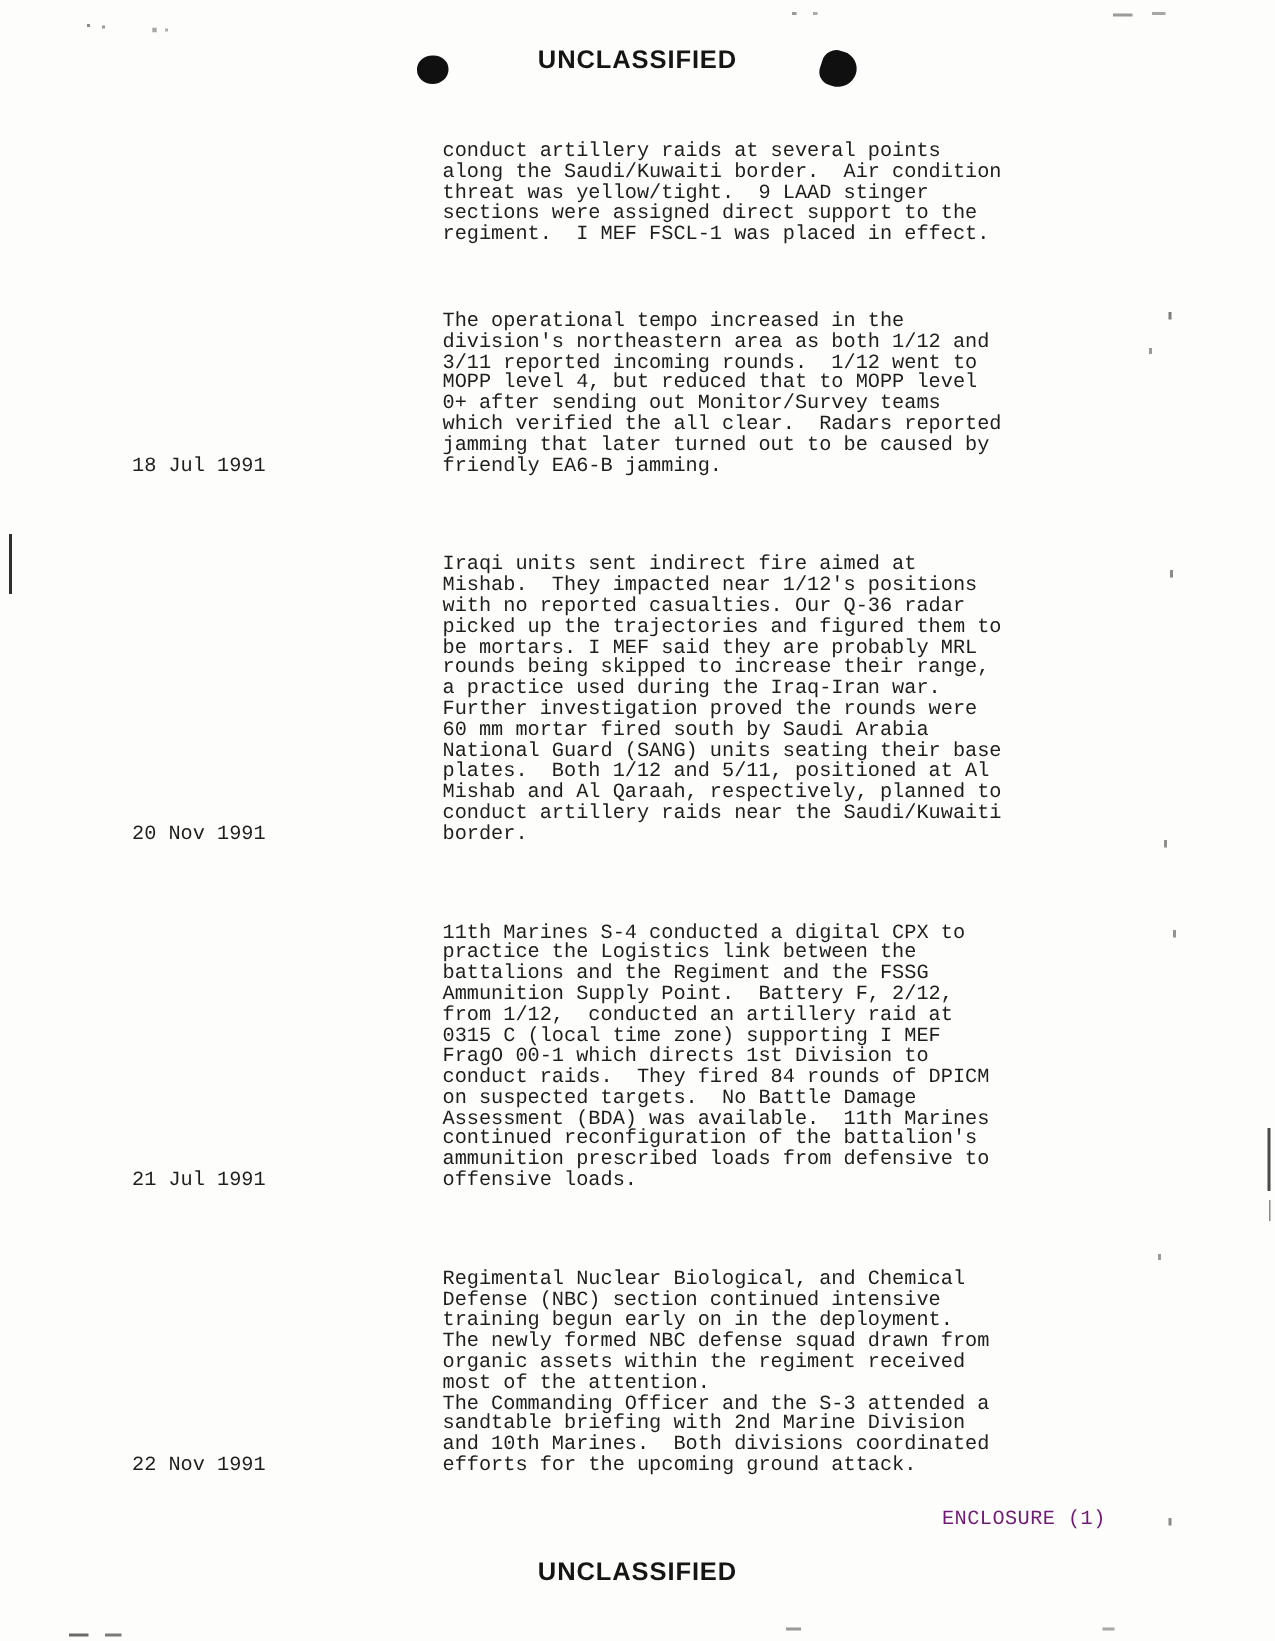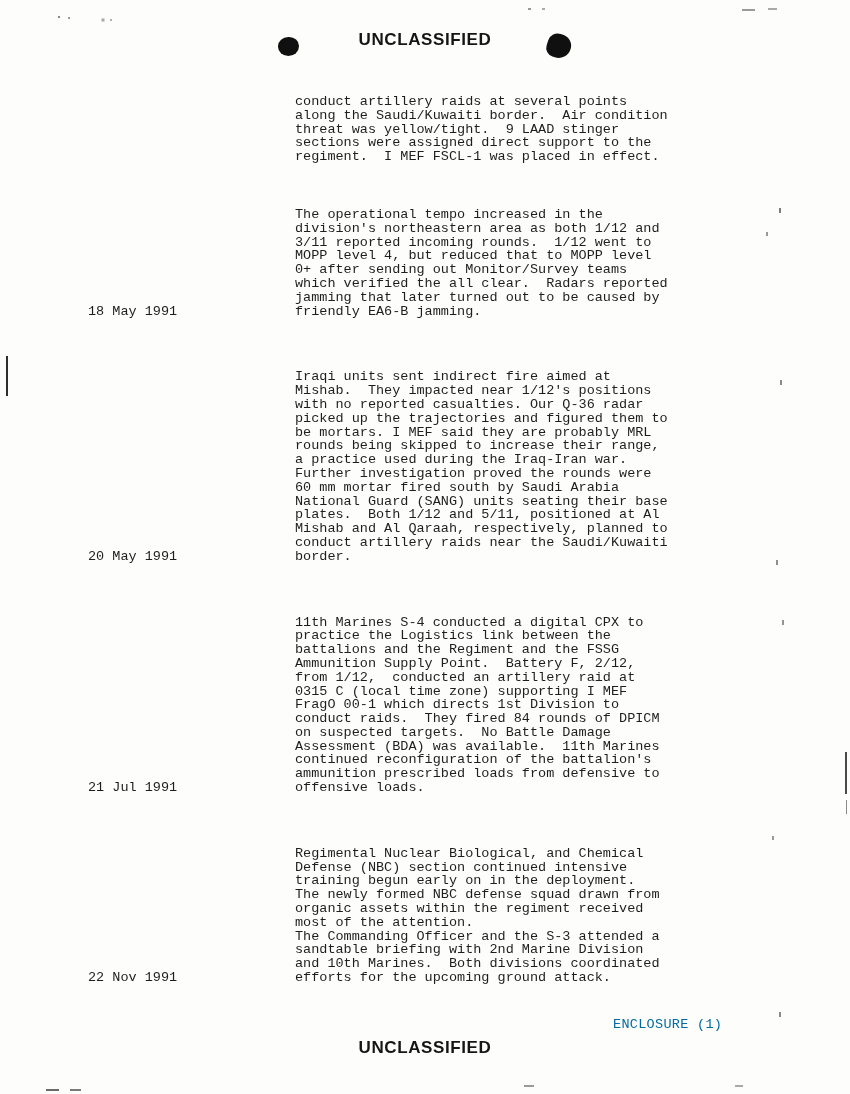--- a/index.html
+++ b/index.html
@@ -72,26 +72,25 @@
   .entry-text {
     flex: none;
     width: 486px;
     font-size: 13.5px;
     line-height: 13.8px;
     white-space: pre-wrap;
   }
 
   .enclosure {
     position: absolute;
-    left: 613px;
+    left: 628px;
     top: 1006px;
     font-size: 13.5px;
     letter-spacing: 0.3px;
-    color: #0369a1;
-    margin-top: 11px;
+    color: #701a75;
   }
 
   
   .artifact { position: absolute; background: #555; }
   .tick-left-edge   { left: 6px;  top: 356px;  width: 2px;  height: 40px; background: #2e2e2e; }
   .tick-right-edge  { left: 845px; top: 752px; width: 2px;  height: 42px; background: #4a4a4a; }
   .tick-right-edge2 { left: 846px; top: 800px; width: 1px;  height: 14px; background: #8a8a8a; }
   .speck-topleft {
     left: 58px; top: 16px; width: 2px; height: 2px; background: #8a8a8a;
     box-shadow: 10px 1px 0 #9a9a9a, 44px 3px 0 0.5px #a8a8a8, 52px 3px 0 #b0b0b0;
@@ -126,33 +125,33 @@
     <div class="entry">
       <div class="entry-date"></div>
       <div class="entry-text">conduct artillery raids at several points
 along the Saudi/Kuwaiti border.  Air condition
 threat was yellow/tight.  9 LAAD stinger
 sections were assigned direct support to the
 regiment.  I MEF FSCL-1 was placed in effect.</div>
     </div>
 
     <div class="entry">
-      <div class="entry-date">18 May 1991</div>
+      <div class="entry-date">18 Jul 1991</div>
       <div class="entry-text">The operational tempo increased in the
 division's northeastern area as both 1/12 and
 3/11 reported incoming rounds.  1/12 went to
 MOPP level 4, but reduced that to MOPP level
 0+ after sending out Monitor/Survey teams
 which verified the all clear.  Radars reported
 jamming that later turned out to be caused by
 friendly EA6-B jamming.</div>
     </div>
 
     <div class="entry">
-      <div class="entry-date">20 May 1991</div>
+      <div class="entry-date">20 Nov 1991</div>
       <div class="entry-text">Iraqi units sent indirect fire aimed at
 Mishab.  They impacted near 1/12's positions
 with no reported casualties. Our Q-36 radar
 picked up the trajectories and figured them to
 be mortars. I MEF said they are probably MRL
 rounds being skipped to increase their range,
 a practice used during the Iraq-Iran war.
 Further investigation proved the rounds were
 60 mm mortar fired south by Saudi Arabia
 National Guard (SANG) units seating their base

